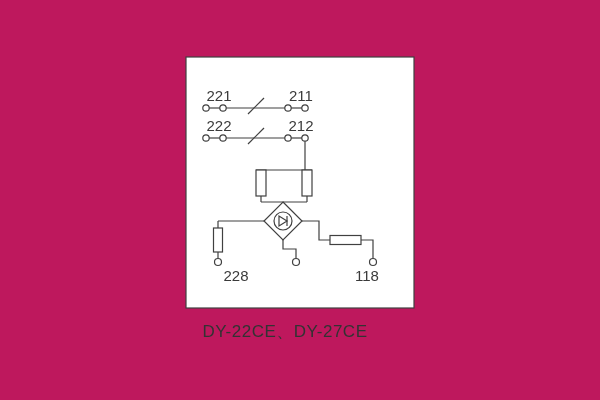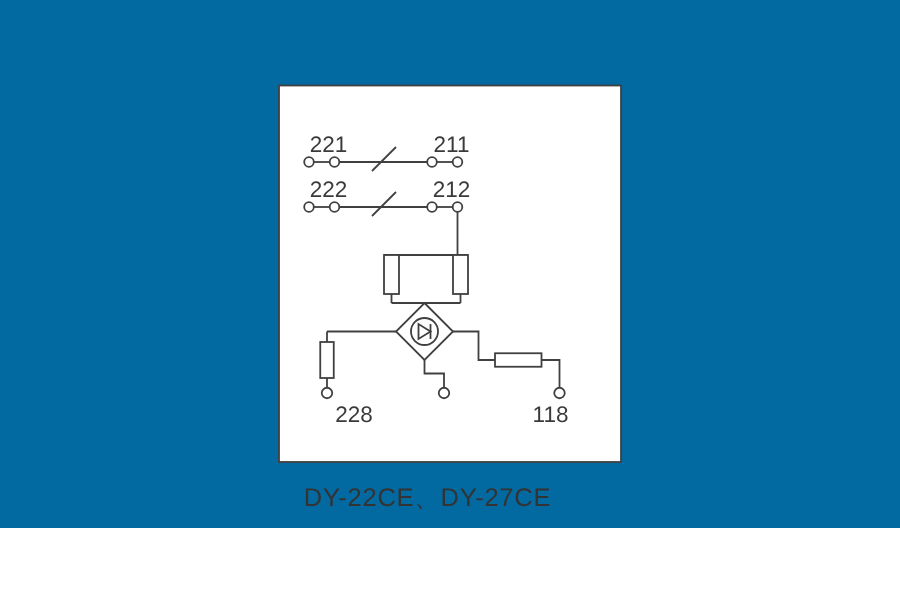--- a/index.html
+++ b/index.html
@@ -3,22 +3,22 @@
 <meta charset="utf-8">
 <style>
   html, body {
     margin: 0;
     padding: 0;
     background: #ffffff;
   }
   .canvas {
     position: relative;
     width: 600px;
-    height: 352px;
-    background: #0369a1;
+    height: 400px;
+    background: #be185d;
     overflow: hidden;
     font-family: "Liberation Sans", sans-serif;
   }
   svg {
     position: absolute;
     top: 0;
     left: 0;
   }
   .wire {
     stroke: #404040;

